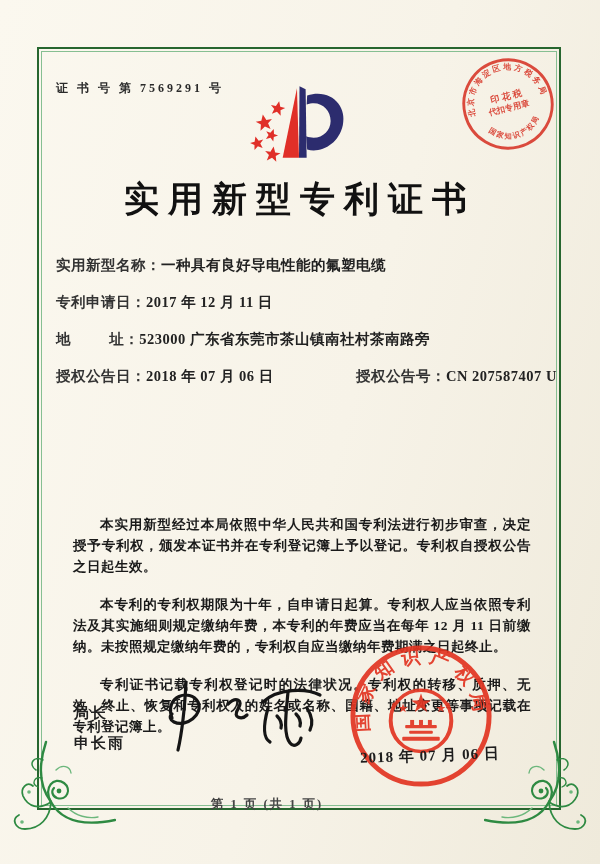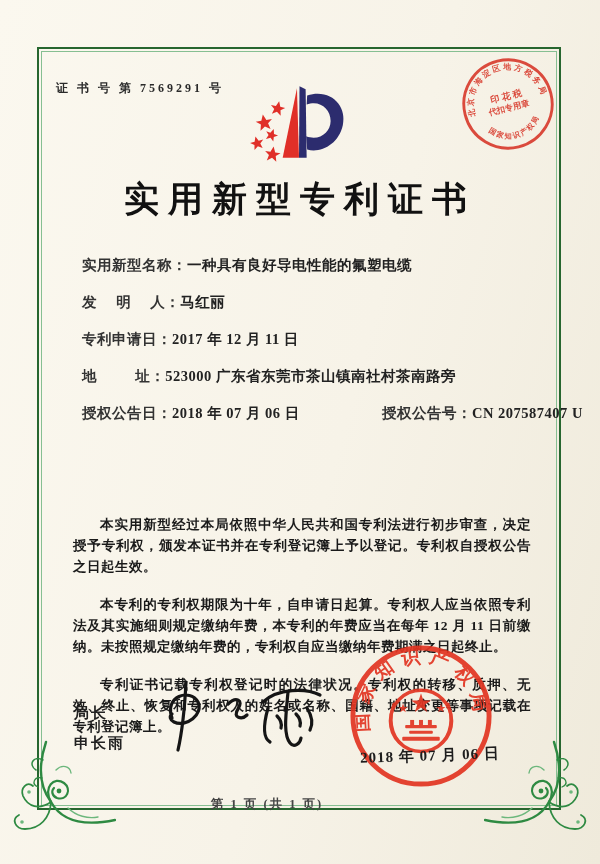--- a/index.html
+++ b/index.html
@@ -20,21 +20,21 @@
     position:absolute;left:56px;top:80px;
     font-size:12px;font-weight:700;letter-spacing:3px;color:#2a2a2a;
   }
   .logo{position:absolute;left:248px;top:82px;width:102px;height:84px;}
   .tax-stamp{position:absolute;left:460px;top:56px;width:96px;height:96px;transform:rotate(-14deg);opacity:.9;}
   .title{
     position:absolute;left:0;right:0;top:176px;text-align:center;
     font-size:35px;font-weight:700;letter-spacing:9px;color:#111;
   }
   .fields{position:absolute;left:56px;top:254px;width:490px;font-size:14.5px;font-weight:700;color:#222;}
-  .field-row{margin-bottom:15px;line-height:22px;letter-spacing:.5px;margin-left:26px;}
+  .field-row{margin-bottom:15px;line-height:22px;letter-spacing:.5px;}
   .field-row .lbl{color:#333;}
   .grant-row{position:relative;}
   .grant-no{position:absolute;left:300px;top:0;white-space:nowrap;}
   .paragraphs{
     position:absolute;left:56px;top:497px;width:492px;
     font-size:13.5px;font-weight:600;line-height:21px;color:#1a1a1a;text-align:justify;
   }
   .paragraphs p{margin:17px;text-indent:2em;letter-spacing:.5px;}
   .signer{
     position:absolute;left:74px;top:698px;font-family:"Liberation Sans","DejaVu Sans",sans-serif;
@@ -94,23 +94,20 @@
   </text>
   <text x="50" y="45" text-anchor="middle" font-size="9.5" fill="#d8392b" font-weight="bold">印 花 税</text>
   <text x="50" y="57" text-anchor="middle" font-size="8.6" fill="#d8392b" font-weight="bold">代扣专用章</text>
 </svg>
 
 <div class="title">实用新型专利证书</div>
 
 <div class="fields">
   <div class="field-row">
     <span class="lbl">实用新型名称：</span><span>一种具有良好导电性能的氟塑电缆</span>
-  </div>
-  <div class="field-row">
-    <span class="lbl">发　 明　 人：</span><span>马红丽</span>
   </div>
   <div class="field-row">
     <span class="lbl">专利申请日：</span><span>2017 年 12 月 11 日</span>
   </div>
   <div class="field-row">
     <span class="lbl">地　 　 址：</span><span>523000 广东省东莞市茶山镇南社村茶南路旁</span>
   </div>
   <div class="field-row grant-row">
     <span class="lbl">授权公告日：</span><span>2018 年 07 月 06 日</span>
     <span class="grant-no">

